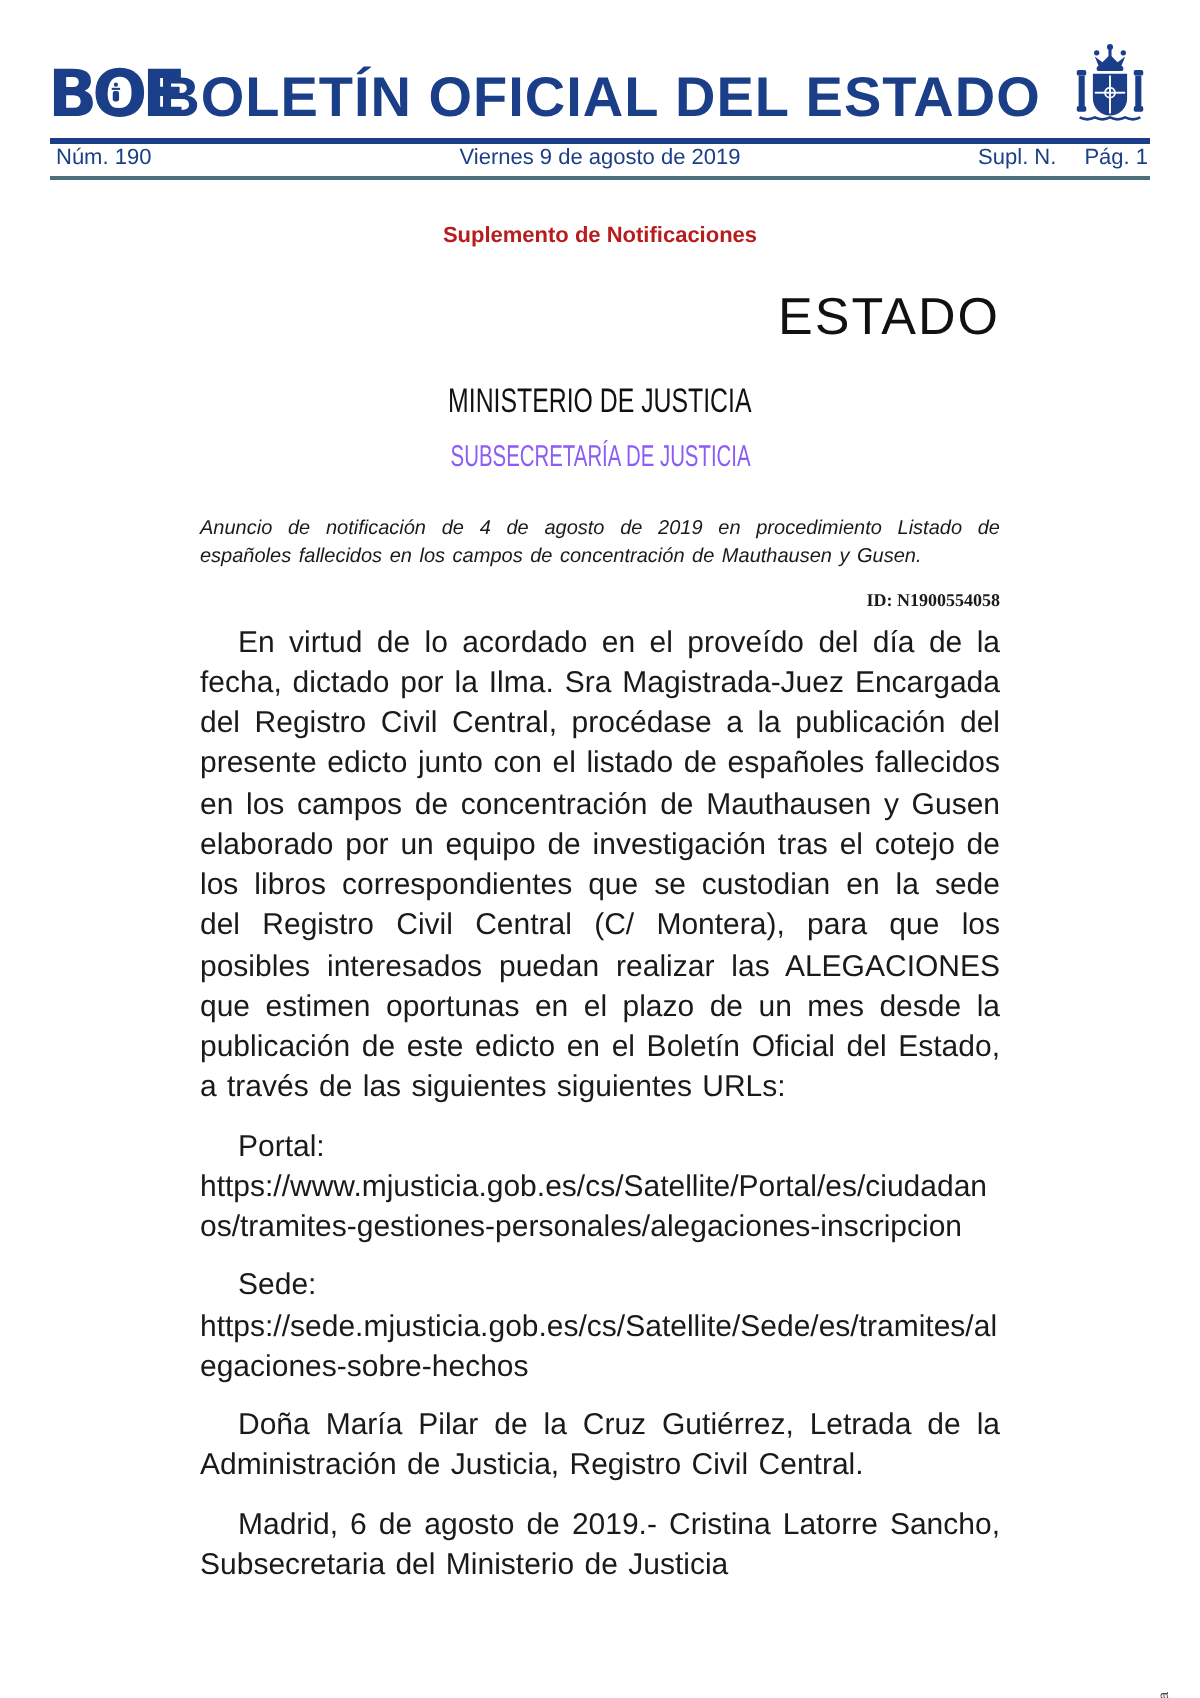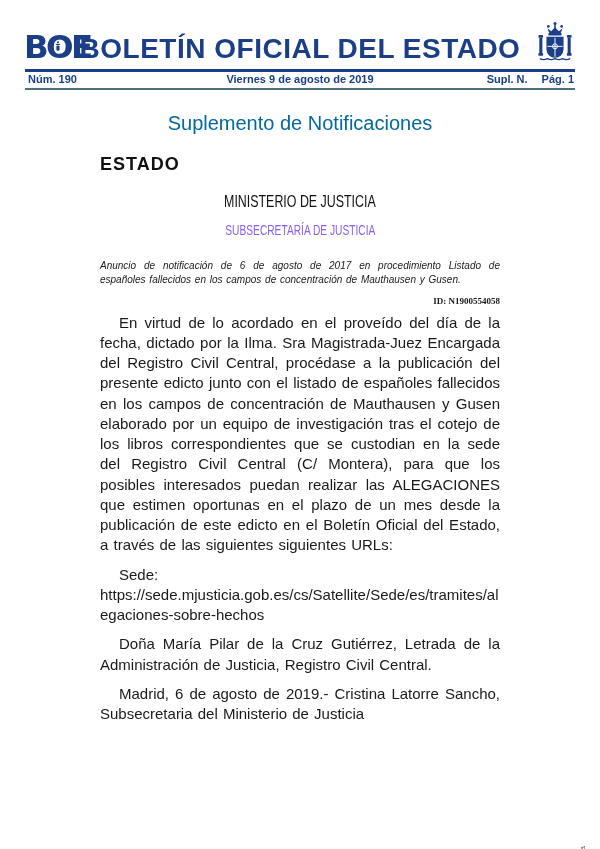--- a/index.html
+++ b/index.html
@@ -19,40 +19,40 @@
     font-size:28px;font-weight:bold;letter-spacing:0.5px;
     color:#1a3e87;
   }
   .arms{position:absolute;right:26px;top:20px;width:38px;height:47px;}
   .rule-thick{
     position:absolute;left:25px;right:25px;top:69px;height:3px;
     background:#1a3e87;
   }
   .meta-row{
     position:absolute;left:25px;right:25px;top:73px;height:16px;
-    font-size:11px;font-weight:bold;color:#1a3e87;
+    font-size:11px;font-weight:normal;color:#1a3e87;
   }
   .meta-left{position:absolute;left:3px;top:0;}
   .meta-center{position:absolute;left:0;right:0;top:0;text-align:center;}
   .meta-right{position:absolute;right:1px;top:0;display:flex;gap:14px;}
   .rule-thin{
     position:absolute;left:25px;right:25px;top:88px;height:2px;
     background:#4d6e7d;
   }
   
   .content{
     position:absolute;left:100px;top:90px;width:400px;
   }
   .section-title{
     margin:22px 0 0 0;text-align:center;
-    font-size:20px;font-weight:normal;color:#0369a1;
+    font-size:11px;font-weight:bold;color:#b91c1c;
   }
   .main-heading{
-    margin:19px 0 0 0;text-align:left;
-    font-size:18px;font-weight:bold;letter-spacing:1px;color:#111;
+    margin:19px 0 0 0;text-align:right;
+    font-size:26px;font-weight:normal;letter-spacing:1px;color:#111;
   }
   .ministry{
     margin:17px 0 0 0;text-align:center;
     font-size:17px;font-weight:normal;color:#111;text-decoration:underline;
   }
   .ministry .squeeze{display:inline-block;transform:scaleX(0.73);transform-origin:center;white-space:nowrap;}
   .subsecretary{
     margin:9px 0 0 0;text-align:center;
     font-size:15px;font-weight:normal;color:#8b5cf6;
   }
@@ -141,24 +141,25 @@
   </div>
 
   <div class="rule-thin"></div>
 
   <div class="content">
     <p class="section-title">Suplemento de Notificaciones</p>
     <p class="main-heading">ESTADO</p>
     <p class="ministry"><span class="squeeze">MINISTERIO DE JUSTICIA</span></p>
     <p class="subsecretary"><span class="squeeze">SUBSECRETARÍA DE JUSTICIA</span></p>
 
-    <p class="summary">Anuncio de notificación de 6 de agosto de 2017 en procedimiento Listado de españoles fallecidos en los campos de concentración de Mauthausen y Gusen.</p>
+    <p class="summary">Anuncio de notificación de 4 de agosto de 2019 en procedimiento Listado de españoles fallecidos en los campos de concentración de Mauthausen y Gusen.</p>
     <p class="notice-id">ID: N1900554058</p>
 
     <p class="body-par">En virtud de lo acordado en el proveído del día de la fecha, dictado por la Ilma. Sra Magistrada-Juez Encargada del Registro Civil Central, procédase a la publicación del presente edicto junto con el listado de españoles fallecidos en los campos de concentración de Mauthausen y Gusen elaborado por un equipo de investigación tras el cotejo de los libros correspondientes que se custodian en la sede del Registro Civil Central (C/ Montera), para que los posibles interesados puedan realizar las ALEGACIONES que estimen oportunas en el plazo de un mes desde la publicación de este edicto en el Boletín Oficial del Estado, a través de las siguientes siguientes URLs:</p>
+    <p class="body-par">Portal: https://www.mjusticia.gob.es/cs/Satellite/Portal/es/ciudadanos/tramites-gestiones-personales/alegaciones-inscripcion</p>
     <p class="body-par">Sede: https://sede.mjusticia.gob.es/cs/Satellite/Sede/es/tramites/alegaciones-sobre-hechos</p>
     <p class="body-par">Doña María Pilar de la Cruz Gutiérrez, Letrada de la Administración de Justicia, Registro Civil Central.</p>
     <p class="body-par">Madrid, 6 de agosto de 2019.- Cristina Latorre Sancho, Subsecretaria del Ministerio de Justicia</p>
   </div>
 
   <div class="cve-box">
     <div>cve: BOE-N-2019-73da919af9bfeb3011fa0531d00e89b2110fe60aa</div>
     <div>Verificable en http://www.boe.es</div>
   </div>
 

